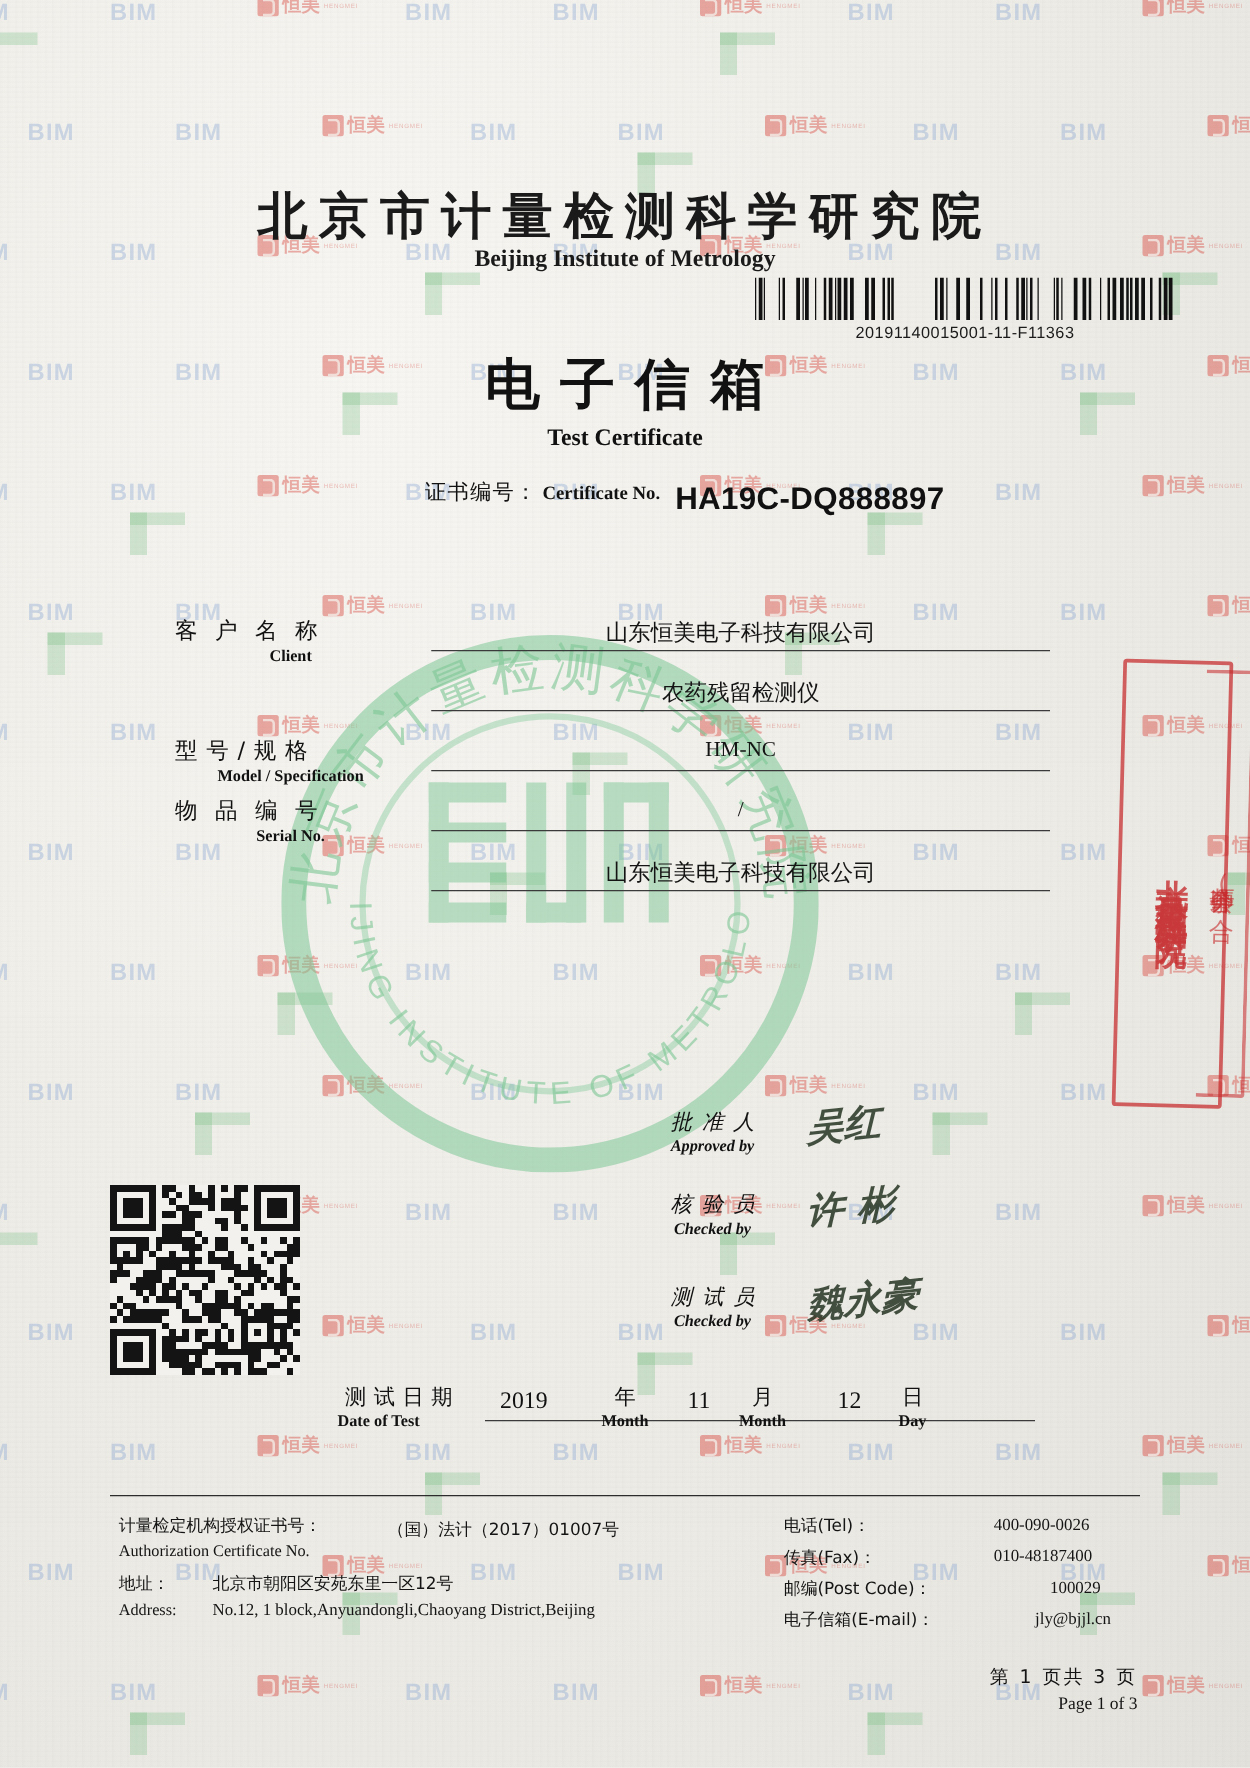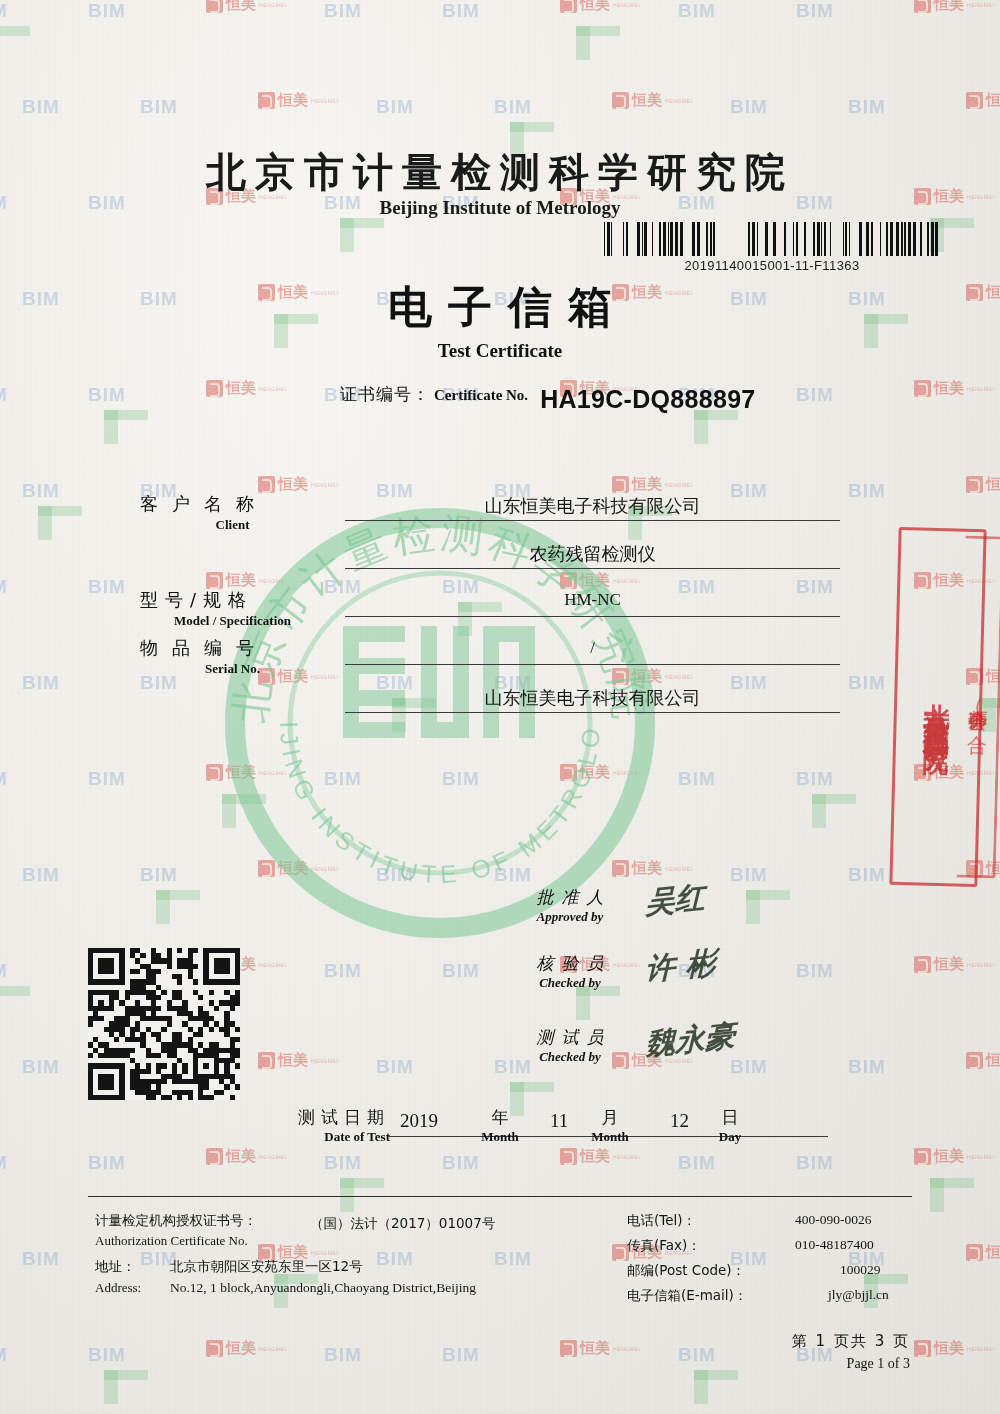--- a/index.html
+++ b/index.html
@@ -307,21 +307,21 @@
     left: 270px;
     top: 1106px;
     width: 560px;
     height: 46px;
   }
   #daterow .lab {
     position: absolute;
     left: 0;
     top: 0;
     width: 120px;
-    text-align: right;
+    text-align: left;
   }
   #daterow .lab-cn {
     font-family: "DejaVu Sans", sans-serif;
     font-size: 17px;
     letter-spacing: 6px;
     color: #111;
     display: block;
     text-indent: 6px;
   }
   #daterow .lab-en {

